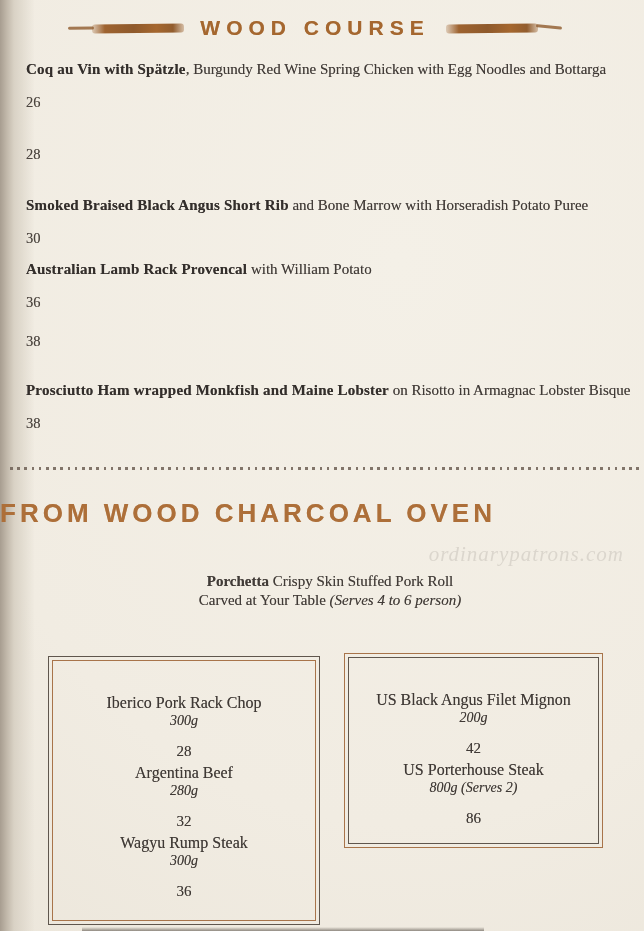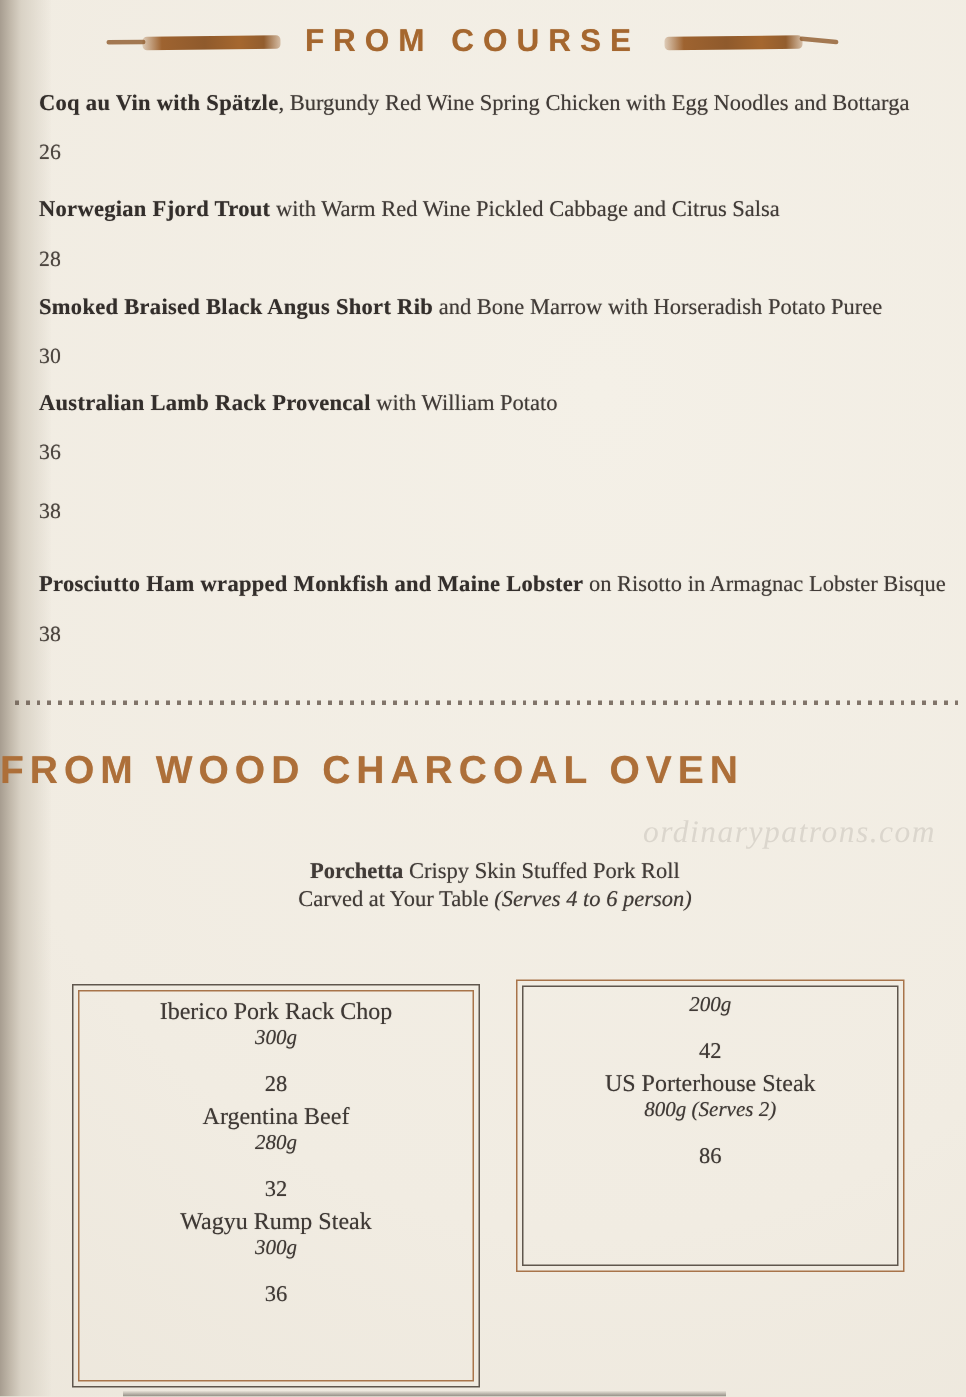--- a/index.html
+++ b/index.html
@@ -88,44 +88,43 @@
   .gbox{position:absolute;border:1px solid #5f564d;}
   .gbox .inner{
     position:absolute;inset:3px;border:1px solid #a8744a;
     display:block;text-align:center;color:#3f3935;
   }
   .gbox.copper-out{border-color:#a8744a;}
   .gbox.copper-out .inner{border-color:#5f564d;}
   .gbox-left{top:656px;left:48px;width:270px;height:267px;}
   .gbox-right{top:653px;left:344px;width:257px;height:193px;}
   .gentry{margin-top:3px;}
-  .gentry:first-child{margin-top:4px;}
+  .gentry:first-child{margin-top:32px;}
   .gname{font-size:16px;line-height:19px;}
   .gweight{font-size:14px;line-height:17px;font-style:italic;}
   .gprice{margin-top:14px;font-size:15px;line-height:17px;}
 </style>
 </head>
 <body>
 
 <div class="page">
   <div class="page-edge"></div>
   <div class="bottom-edge"></div>
 
   <div class="mc-header">
     <div class="brush left"></div>
-    <div class="mc-title">FROM COURSE</div>
+    <div class="mc-title">WOOD COURSE</div>
     <div class="brush right"></div>
   </div>
 
   <div class="item soft" style="top:60px">
     <div><b>Coq au Vin with Spätzle</b><span>, Burgundy Red Wine Spring Chicken with Egg Noodles and Bottarga</span></div>
     <div class="price">26</div>
   </div>
   <div class="item soft" style="top:131px">
-    <div><b>Norwegian Fjord Trout</b><span> with Warm Red Wine Pickled Cabbage and Citrus Salsa</span></div>
     <div class="price">28</div>
   </div>
   <div class="item soft" style="top:196px">
     <div><b>Smoked Braised Black Angus Short Rib</b><span> and Bone Marrow with Horseradish Potato Puree</span></div>
     <div class="price">30</div>
   </div>
   <div class="item soft" style="top:260px">
     <div><b>Australian Lamb Rack Provencal</b><span> with William Potato</span></div>
     <div class="price">36</div>
   </div>
@@ -163,20 +162,21 @@
         <div class="gname">Wagyu Rump Steak</div>
         <div class="gweight">300g</div>
         <div class="gprice">36</div>
       </div>
     </div>
   </div>
 
   <div class="gbox gbox-right copper-out">
     <div class="inner soft">
       <div class="gentry">
+        <div class="gname">US Black Angus Filet Mignon</div>
         <div class="gweight">200g</div>
         <div class="gprice">42</div>
       </div>
       <div class="gentry">
         <div class="gname">US Porterhouse Steak</div>
         <div class="gweight">800g (Serves 2)</div>
         <div class="gprice">86</div>
       </div>
     </div>
   </div>

